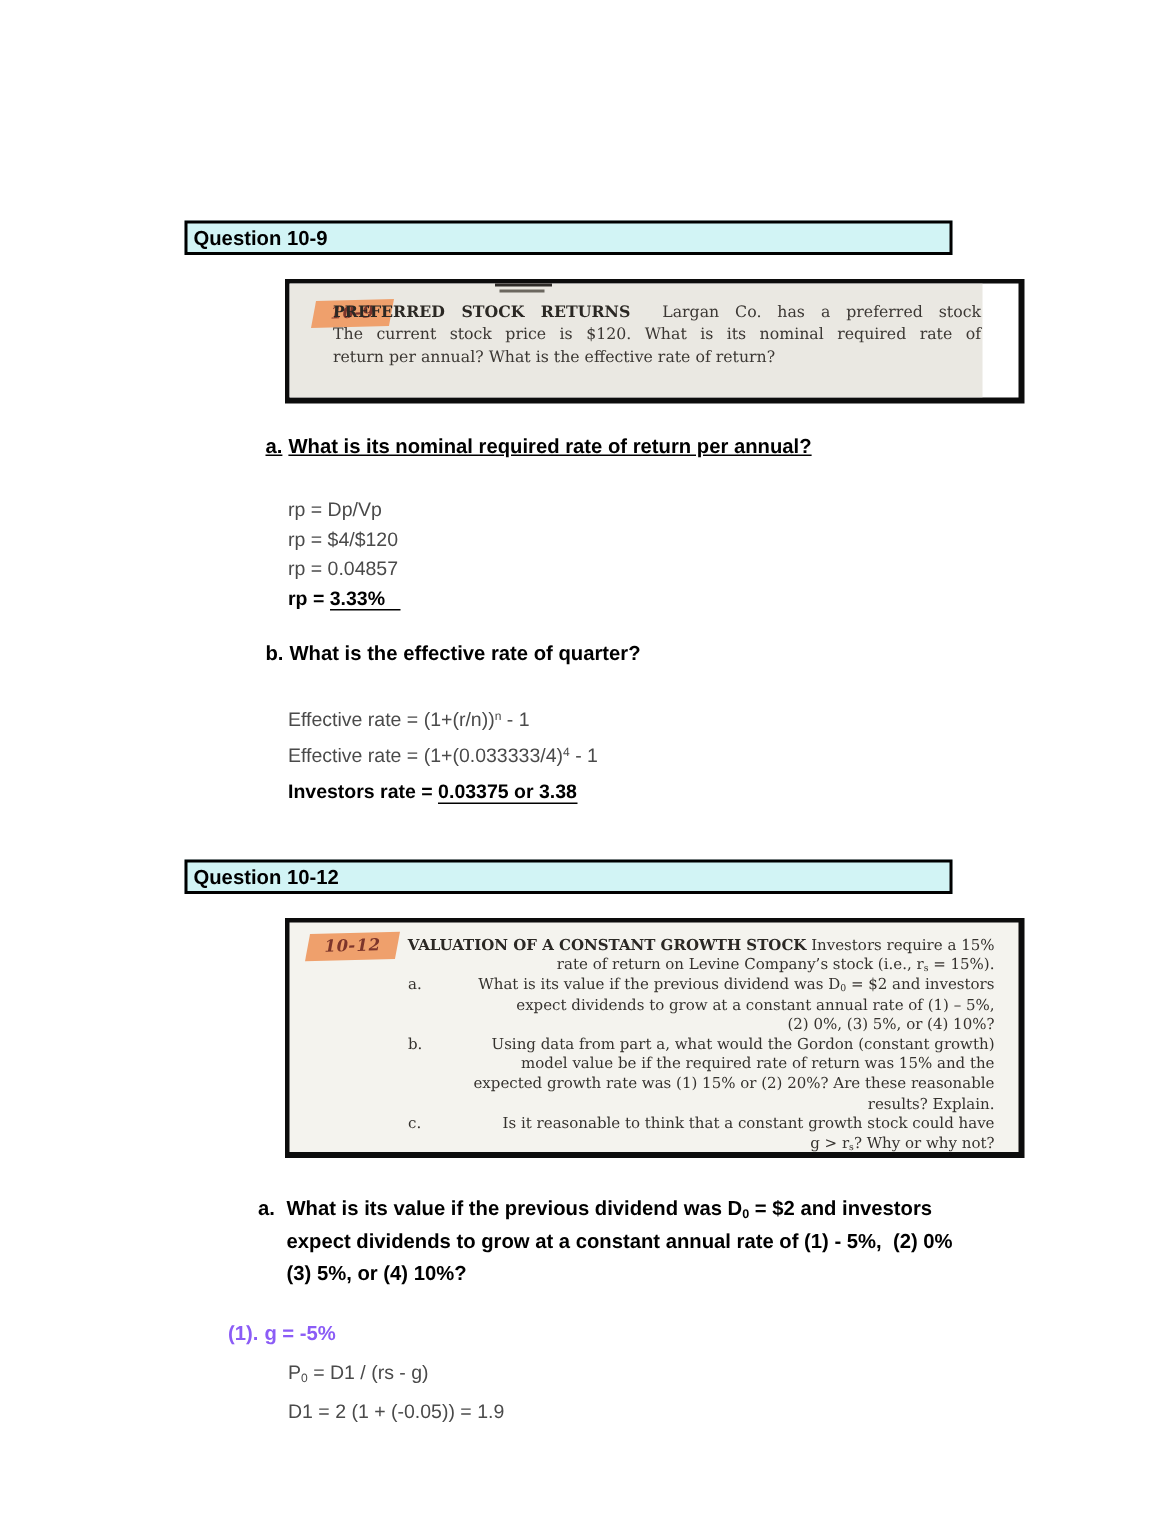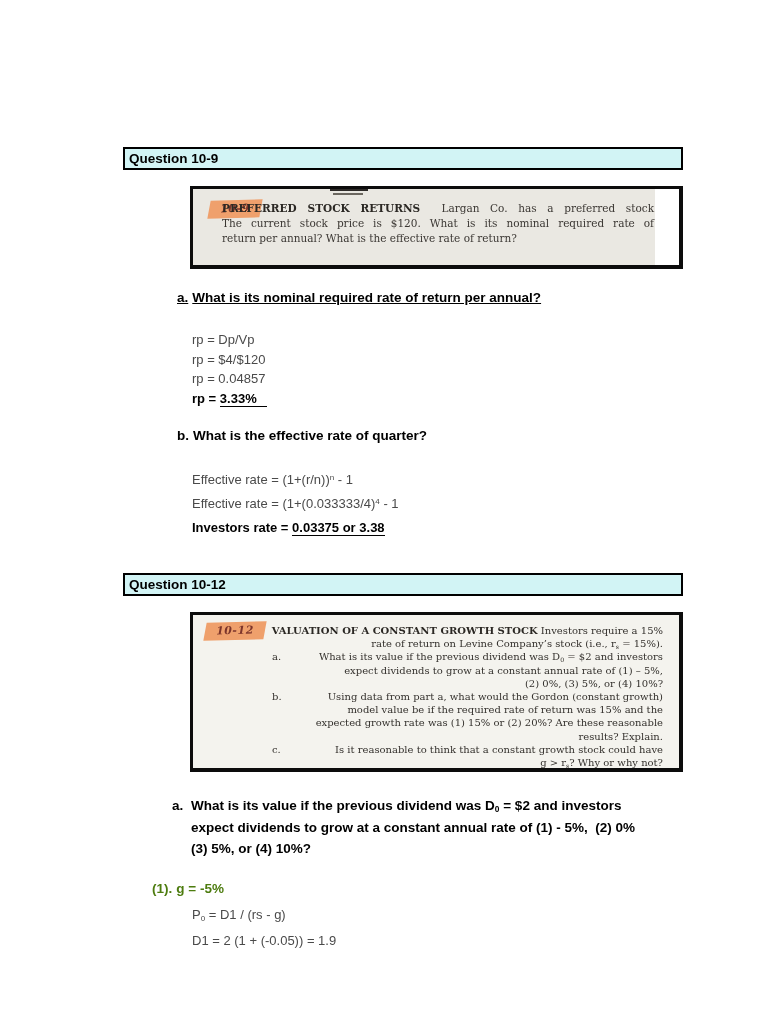--- a/index.html
+++ b/index.html
@@ -1,21 +1,21 @@
 <!DOCTYPE html>
 <html><head>
 <meta charset="utf-8">
 <style>
   html,body{margin:0;padding:0;}
   body{width:768px;height:1024px;background:#ffffff;position:relative;
        font-family:"Liberation Sans",sans-serif;overflow:hidden;}
   .page{position:absolute;inset:0;}
 
   
-  .qheader{position:absolute;left:123px;width:560px;height:23px;box-sizing:border-box;
+  .qheader{position:absolute;left:123px;width:512px;height:23px;box-sizing:border-box;
            background:#d2f4f5;border:2px solid #000;font-weight:bold;font-size:13.5px;
            line-height:19px;padding-left:4px;color:#000;}
   #qh1{top:147px;}
   #qh2{top:573px;}
 
   
   .scan{position:absolute;left:190px;width:493px;box-sizing:border-box;
         border:solid #0c0c0c;border-width:3px 4px 4px 3px;overflow:hidden;
         font-family:"DejaVu Serif","Liberation Serif",serif;color:#3b3733;}
   #scan1{top:186px;height:83px;background:#ffffff;}
@@ -60,21 +60,21 @@
   .ans-lines .seg-bold{color:#000;}
   #lines-a1{left:192px;top:330px;line-height:19.5px;}
   #lines-b1{left:192px;top:468px;line-height:24px;}
 
   #head-a2{position:absolute;left:172px;top:795px;width:530px;font-weight:bold;
            font-size:13.5px;line-height:21.5px;color:#000;}
   #head-a2 .mk{position:absolute;left:0;top:0;}
   #head-a2 .txt{margin-left:19px;}
 
   #sol2{position:absolute;left:152px;top:876px;font-size:13px;line-height:26px;color:#4a4a4a;}
-  #sol2 .case{font-weight:bold;color:#4d7c0f;font-size:13.5px;}
+  #sol2 .case{font-weight:bold;color:#8b5cf6;font-size:13.5px;}
   #sol2 .case .mk{margin-right:4px;}
   #sol2 .indent{margin-left:40px;}
 </style>
 </head>
 <body>
 
 <div class="page">
 
   <div class="qheader" id="qh1">Question 10-9</div>
 

